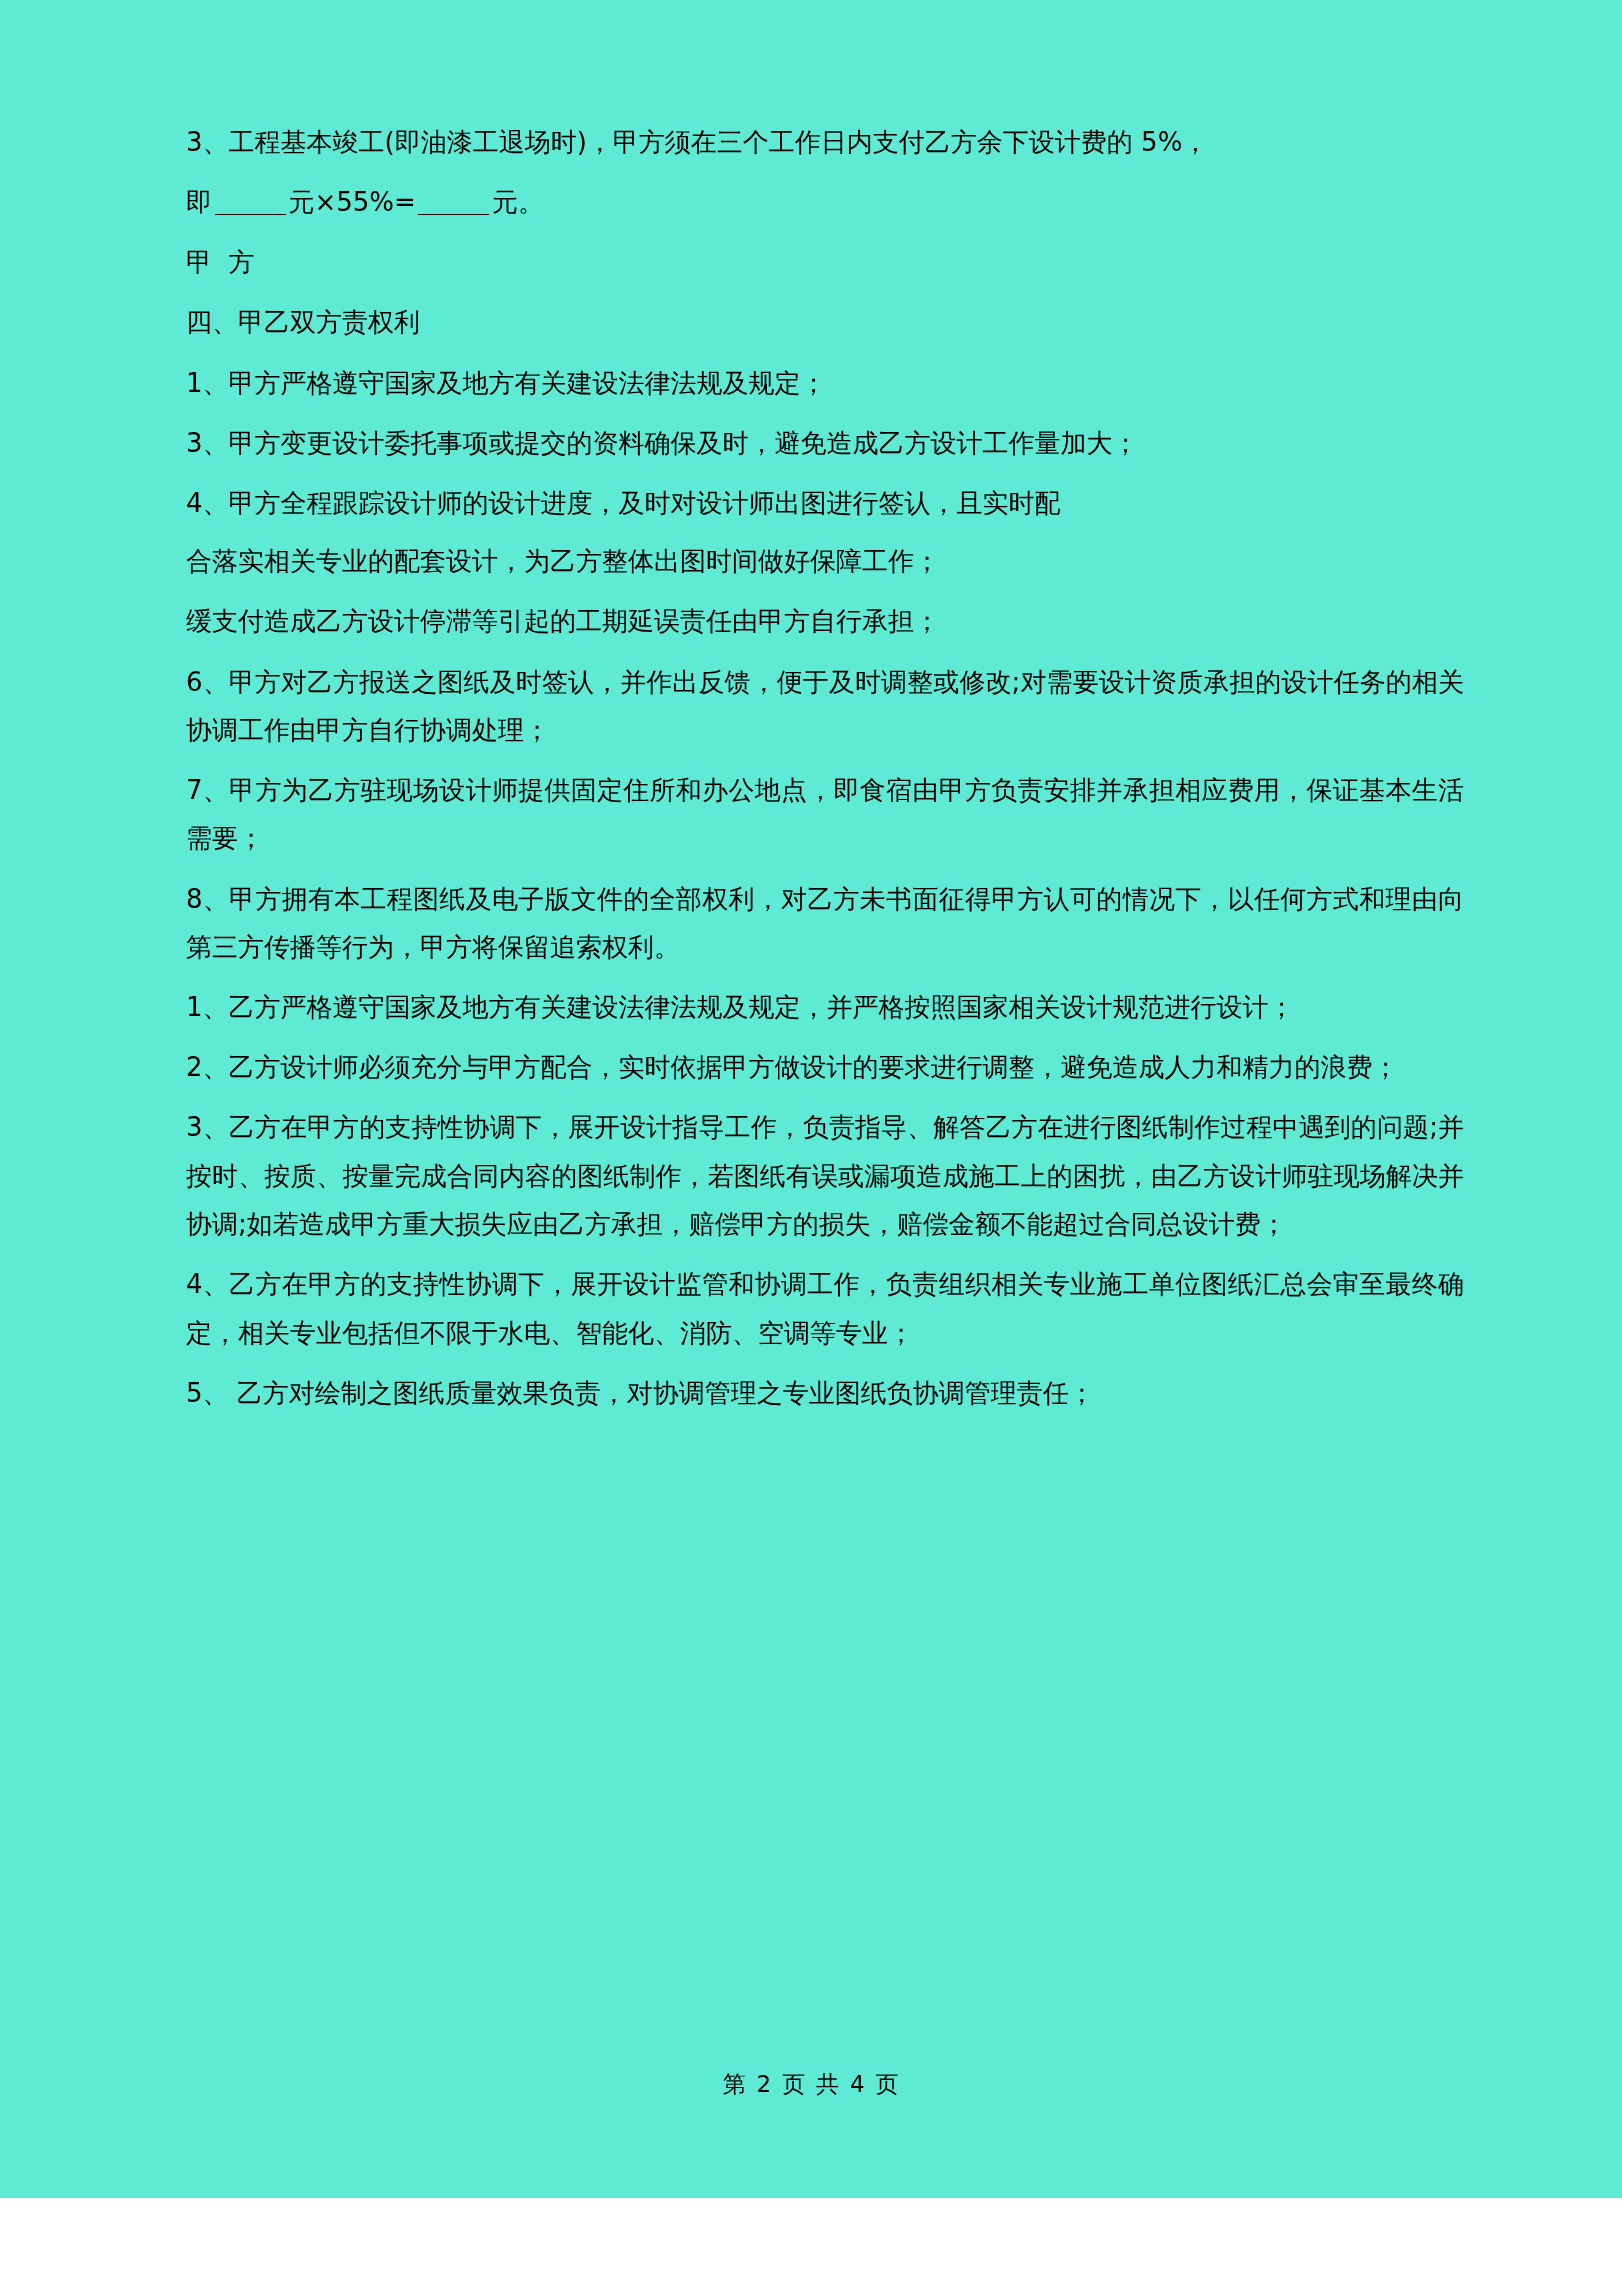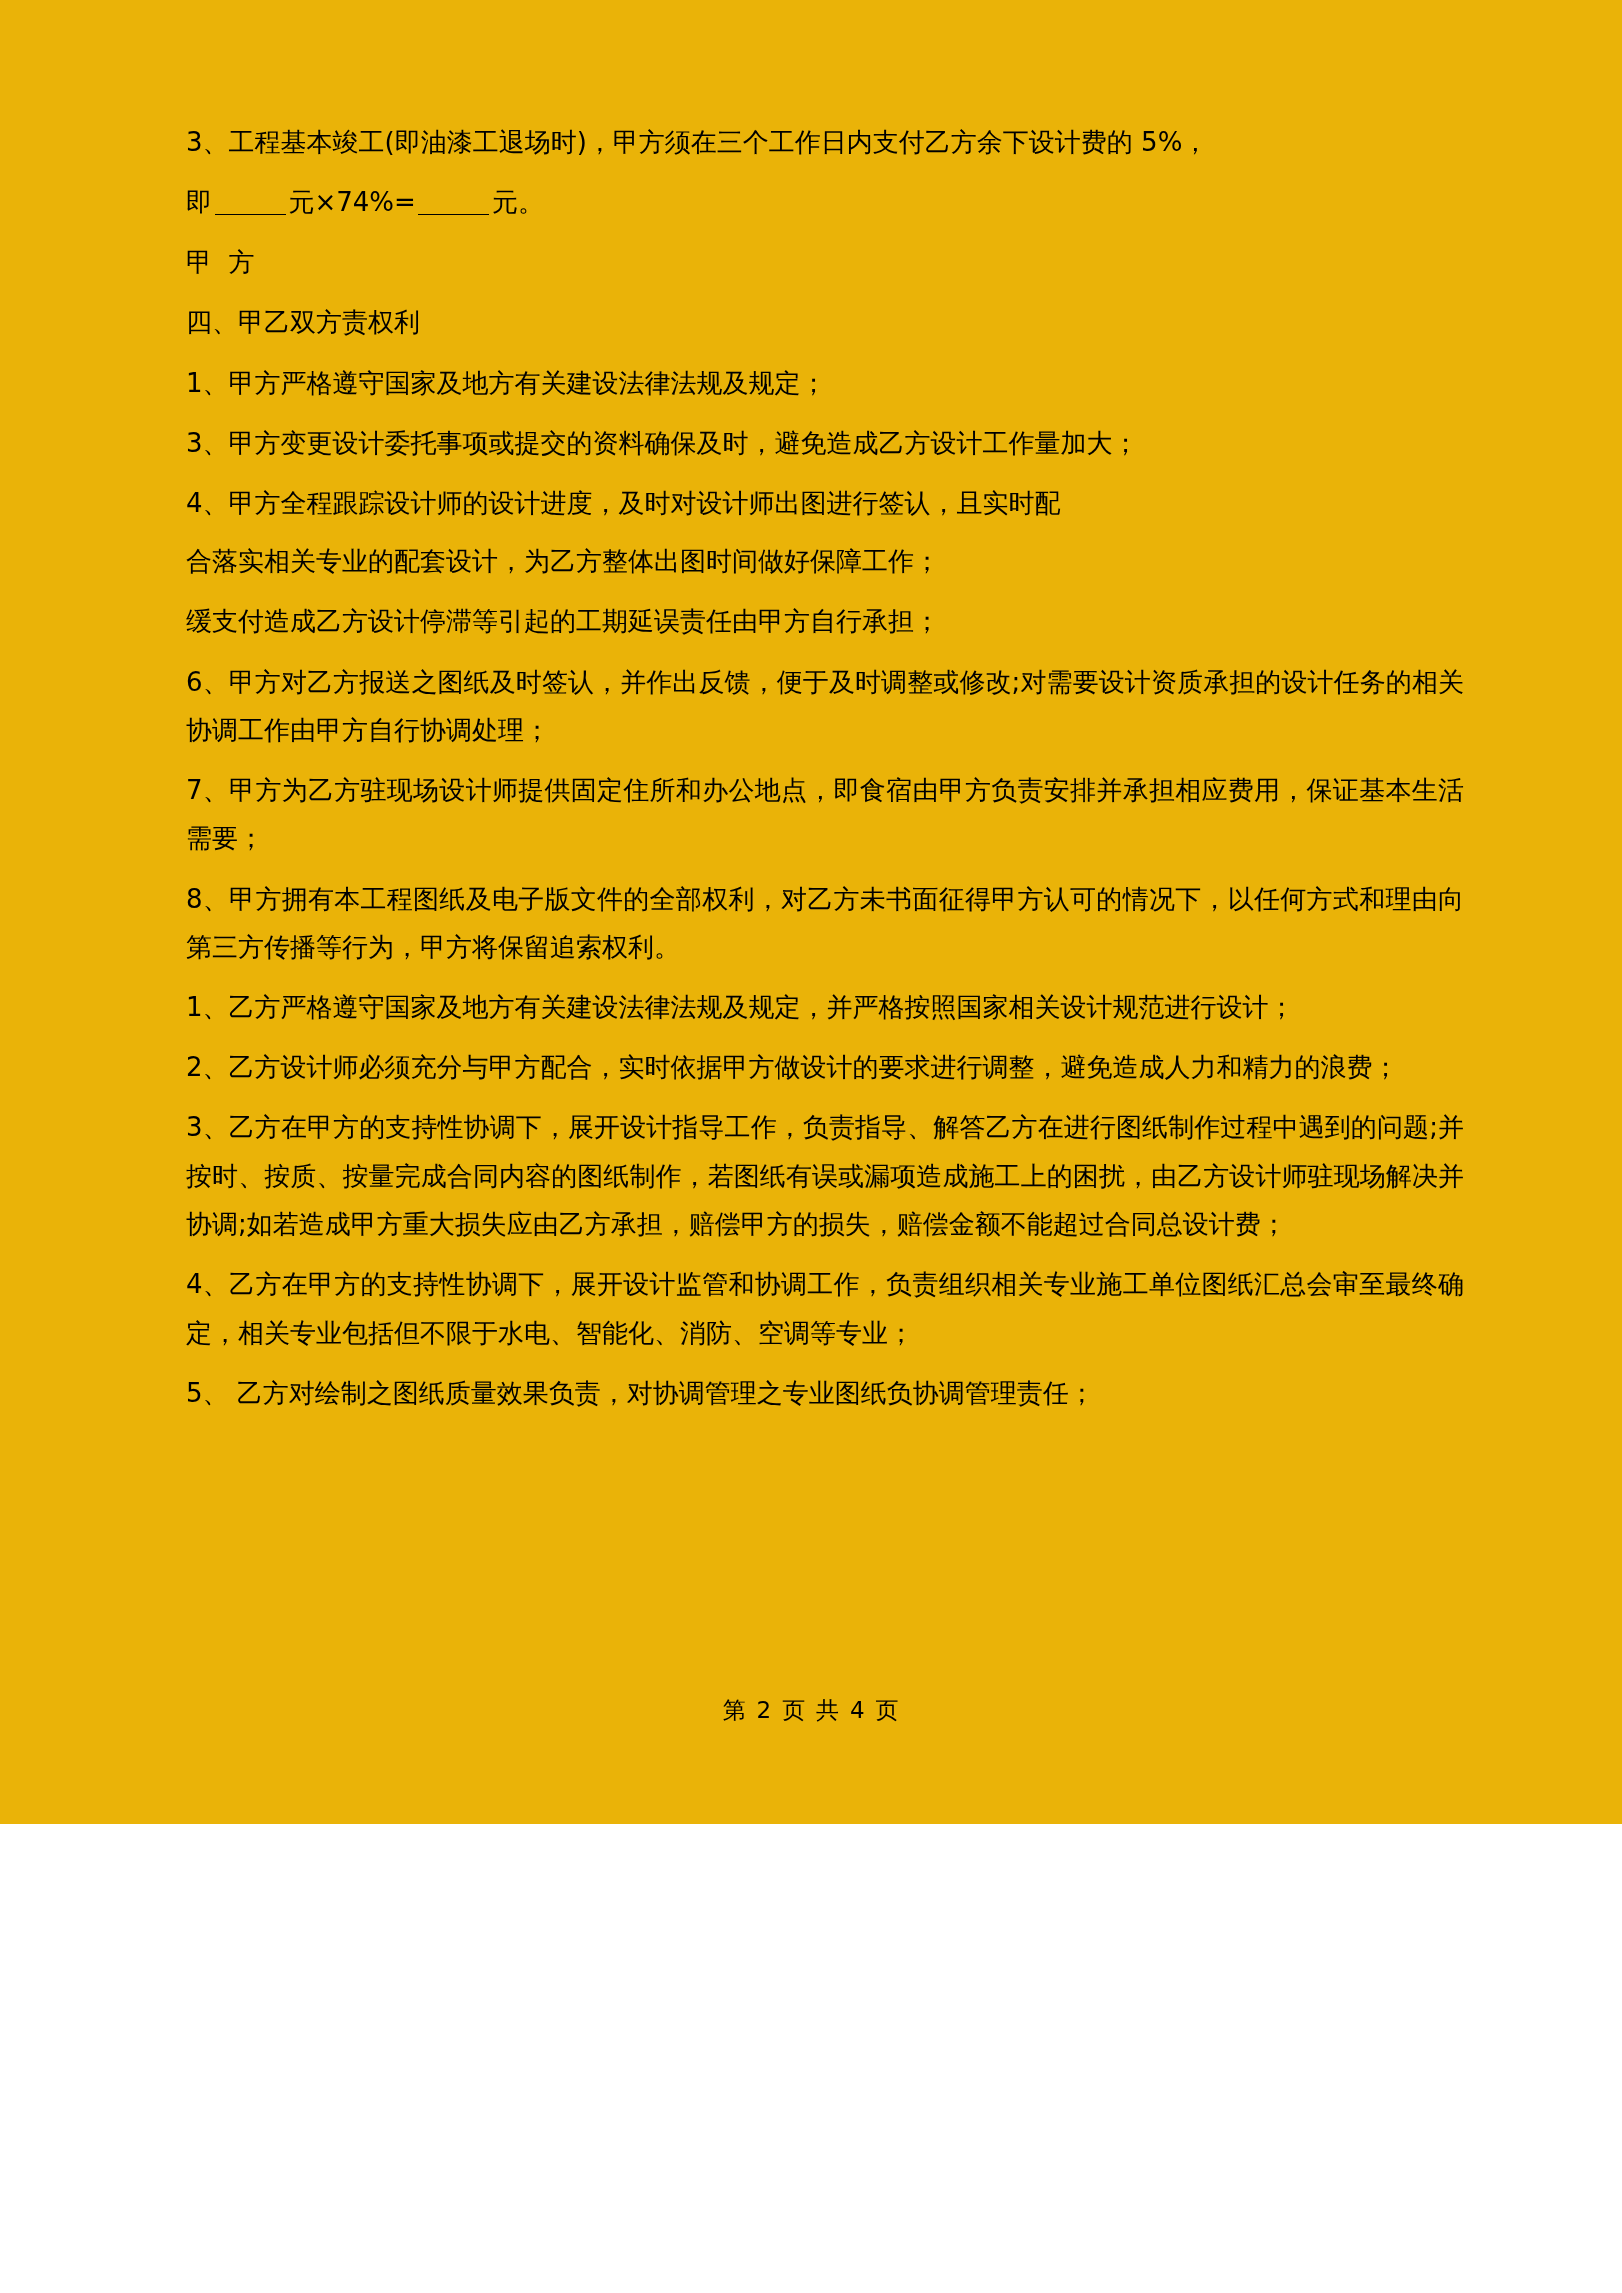--- a/index.html
+++ b/index.html
@@ -6,22 +6,22 @@
     margin: 0;
     padding: 0;
     background: #ffffff;
   }
   body {
     font-family: "DejaVu Sans", sans-serif;
   }
   .page {
     position: relative;
     width: 1623px;
-    height: 1824px;
-    background: #eab308;
+    height: 2198px;
+    background: #5eead4;
     box-sizing: border-box;
     padding: 118px 159px 0 186px;
     overflow: hidden;
   }
   .doc-body {
     font-size: 26px;
     line-height: 1.86;
     color: #000000;
     font-family: "DejaVu Sans", sans-serif;
   }
@@ -56,21 +56,21 @@
   }
 </style>
 </head>
 <body>
 
 <div class="page">
   <div class="doc-body">
 
     <p class="para">3、工程基本竣工(即油漆工退场时)，甲方须在三个工作日内支付乙方余下设计费的 5%，</p>
 
-    <p class="para"><span>即</span><span class="blank-line"></span><span>元×74%=</span><span class="blank-line"></span><span>元。</span></p>
+    <p class="para"><span>即</span><span class="blank-line"></span><span>元×55%=</span><span class="blank-line"></span><span>元。</span></p>
 
     <p class="para">甲  方</p>
     <p class="para">四、甲乙双方责权利</p>
 
     <p class="para">1、甲方严格遵守国家及地方有关建设法律法规及规定；</p>
     <p class="para">3、甲方变更设计委托事项或提交的资料确保及时，避免造成乙方设计工作量加大；</p>
     <p class="para tight">4、甲方全程跟踪设计师的设计进度，及时对设计师出图进行签认，且实时配</p>
     <p class="para">合落实相关专业的配套设计，为乙方整体出图时间做好保障工作；</p>
     <p class="para">缓支付造成乙方设计停滞等引起的工期延误责任由甲方自行承担；</p>
     <p class="para">6、甲方对乙方报送之图纸及时签认，并作出反馈，便于及时调整或修改;对需要设计资质承担的设计任务的相关协调工作由甲方自行协调处理；</p>

